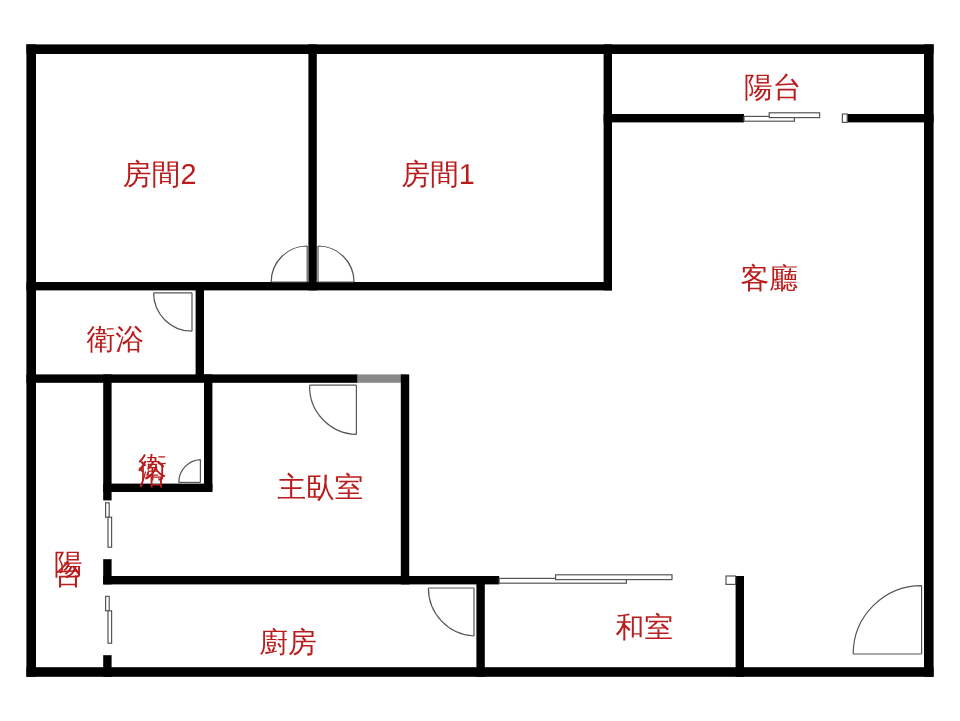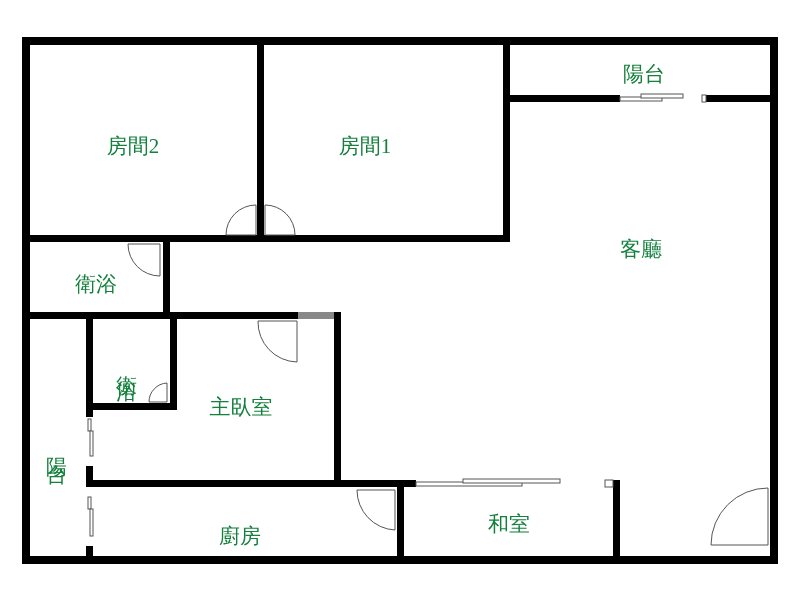--- a/index.html
+++ b/index.html
@@ -1,22 +1,22 @@
 <!DOCTYPE html>
 <html><head>
   <meta charset="utf-8">
   <style>
     html, body { margin: 0; padding: 0; background: #ffffff; }
     body { width: 800px; height: 601px; position: relative; overflow: hidden; font-family: "DejaVu Sans", sans-serif; }
     #plan { position: absolute; left: 0; top: 0; width: 800px; height: 601px; }
     .label {
       position: absolute;
-      font-family: Liberation Serif, serif;
-      font-size: 21px;
-      color: #15803d;
+      font-family: Liberation Sans, sans-serif;
+      font-size: 24px;
+      color: #b91c1c;
       line-height: 1;
       white-space: nowrap;
       transform: translate(-50%, -50%);
     }
     .label.vertical { writing-mode: vertical-rl; text-orientation: upright; letter-spacing: 6px; }
     .watermark {
       position: absolute; left: 300px; top: 262px; width: 190px; height: 70px;
       opacity: 0.06; pointer-events: none;
     }
   </style>
@@ -102,19 +102,19 @@
     <rect x="88" y="497" width="3" height="12"></rect>
     <rect x="90" y="509" width="3" height="27"></rect>
   </g>
 </svg>
 
 <div class="watermark"></div>
 
 <div class="label" style="left:133px;top:146px">房間2</div>
 <div class="label" style="left:365px;top:146px">房間1</div>
 <div class="label" style="left:644px;top:74px">陽台</div>
-<div class="label" style="left:641px;top:249px">客廳</div>
+<div class="label" style="left:641px;top:233px">客廳</div>
 <div class="label" style="left:96px;top:284px">衛浴</div>
 <div class="label vertical" style="left:126px;top:364px">衛浴</div>
-<div class="label" style="left:241px;top:407px">主臥室</div>
+<div class="label" style="left:267px;top:407px">主臥室</div>
 <div class="label vertical" style="left:56px;top:447px">陽台</div>
 <div class="label" style="left:240px;top:536px">廚房</div>
-<div class="label" style="left:509px;top:524px">和室</div>
+<div class="label" style="left:537px;top:524px">和室</div>
 
 </body></html>

